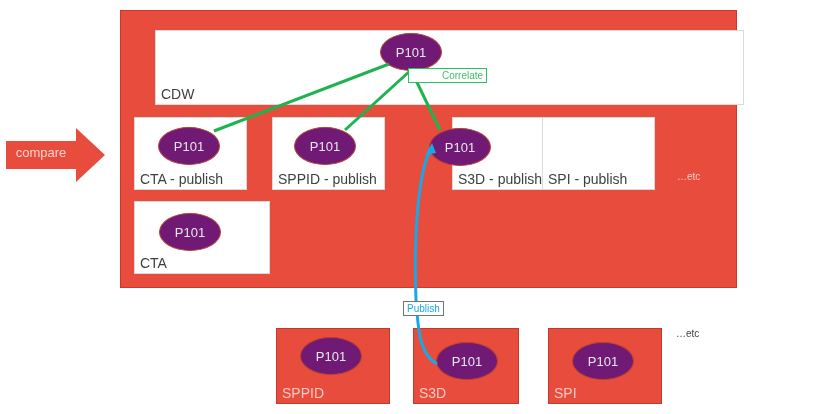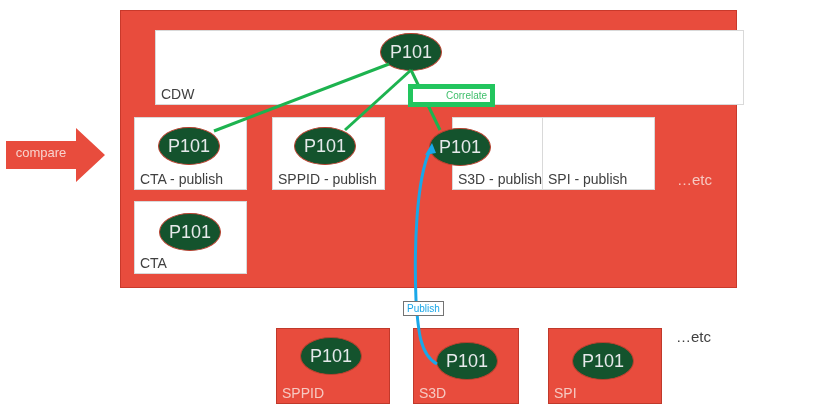--- a/index.html
+++ b/index.html
@@ -3,22 +3,22 @@
 <meta charset="utf-8">
 <style>
   html,body{margin:0;padding:0;background:#fff;}
   body{width:835px;height:414px;position:relative;overflow:hidden;font-family:"Liberation Sans",sans-serif;}
   .abs{position:absolute;box-sizing:border-box;}
   .outer{left:120px;top:10px;width:617px;height:278px;background:#e84c3d;border:1px solid #c9392b;}
   .wbox{background:#fff;border:1px solid #d9d9d9;}
   .rbox{background:#e84c3d;border:1px solid #c0392b;}
   .lbl{position:absolute;left:5px;bottom:2px;font-size:14px;color:#404040;white-space:nowrap;}
   .rbox .lbl{color:#f6c9c2;}
-  .node{position:absolute;width:62px;height:38px;border-radius:50%;background:#14532d;border:1px solid #b8402f;color:#e6e9eb;font-size:18px;display:flex;align-items:center;justify-content:center;box-sizing:border-box;}
-  .etc{position:absolute;font-size:15px;}
+  .node{position:absolute;width:62px;height:38px;border-radius:50%;background:#701a75;border:1px solid #b8402f;color:#e6e9eb;font-size:13px;display:flex;align-items:center;justify-content:center;box-sizing:border-box;}
+  .etc{position:absolute;font-size:10px;}
   .tag{position:absolute;font-size:10px;background:#fff;padding:1px 3px;box-sizing:border-box;}
   svg.lines{position:absolute;left:0;top:0;pointer-events:none;}
 </style>
 </head>
 <body>
 
 <svg class="abs" style="left:6px;top:128px;" width="100" height="54">
   <polygon points="0,13 70,13 70,0 99,27 70,54 70,41 0,41" fill="#e84c3d"></polygon>
 </svg>
 <div class="abs" style="left:6px;top:145px;width:70px;text-align:center;font-size:13px;color:#f8d3cd;">compare</div>
@@ -44,21 +44,21 @@
   <span class="lbl">S3D - publish</span>
 </div>
 <div class="node" style="left:429px;top:128px;">P101</div>
 
 <div class="abs wbox" style="left:542px;top:117px;width:113px;height:73px;">
   <span class="lbl">SPI - publish</span>
 </div>
 
 <div class="etc" style="left:677px;top:171px;color:#f6c9c2;">…etc</div>
 
-<div class="abs wbox" style="left:134px;top:201px;width:113px;height:73px;">
+<div class="abs wbox" style="left:134px;top:201px;width:136px;height:73px;">
   <span class="lbl">CTA</span>
 </div>
 <div class="node" style="left:159px;top:213px;">P101</div>
 
 <div class="abs rbox" style="left:276px;top:328px;width:114px;height:76px;">
   <span class="lbl">SPPID</span>
 </div>
 <div class="node" style="left:300px;top:337px;">P101</div>
 
 <div class="abs rbox" style="left:413px;top:328px;width:106px;height:76px;">
@@ -74,14 +74,14 @@
 <div class="etc" style="left:676px;top:328px;color:#404040;">…etc</div>
 
 <svg class="lines" width="835" height="414">
   <line x1="389" y1="64" x2="214" y2="131" stroke="#1db34f" stroke-width="3"></line>
   <line x1="411" y1="70" x2="345" y2="130" stroke="#1db34f" stroke-width="3"></line>
   <line x1="411" y1="70" x2="440" y2="130" stroke="#1db34f" stroke-width="3"></line>
   <path d="M437,364 C420,355 418,330 416,300 C414,250 416,180 430,150" fill="none" stroke="#1aa7e8" stroke-width="3"></path>
   <polygon points="432,143 425,155 436,153" fill="#1aa7e8"></polygon>
 </svg>
 
-<div class="tag" style="left:408px;top:84px;border:5px solid #22c55e;color:#3fbf6b;padding-left:33px;">Correlate</div>
+<div class="tag" style="left:408px;top:68px;border:1px solid #22c55e;color:#3fbf6b;padding-left:33px;">Correlate</div>
 <div class="tag" style="left:403px;top:301px;border:1px solid #737373;color:#1aa7e8;">Publish</div>
 
 </body></html>

